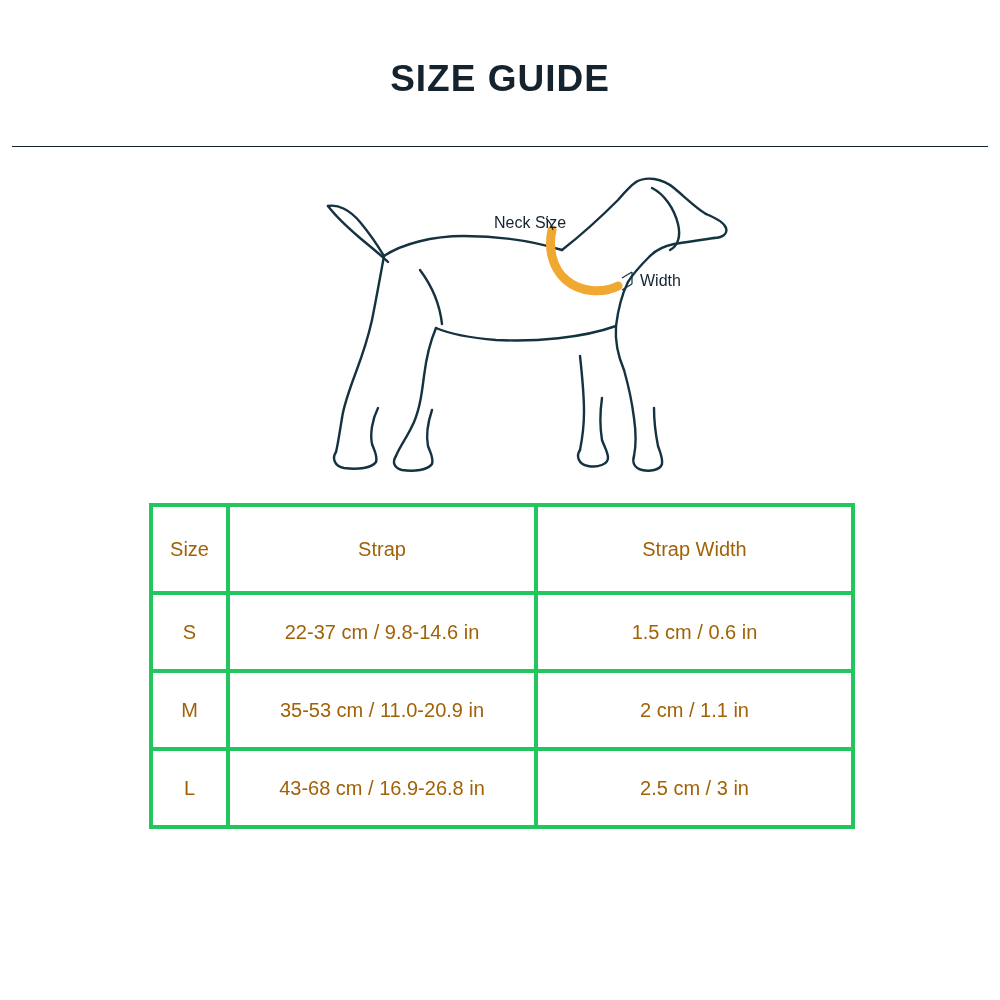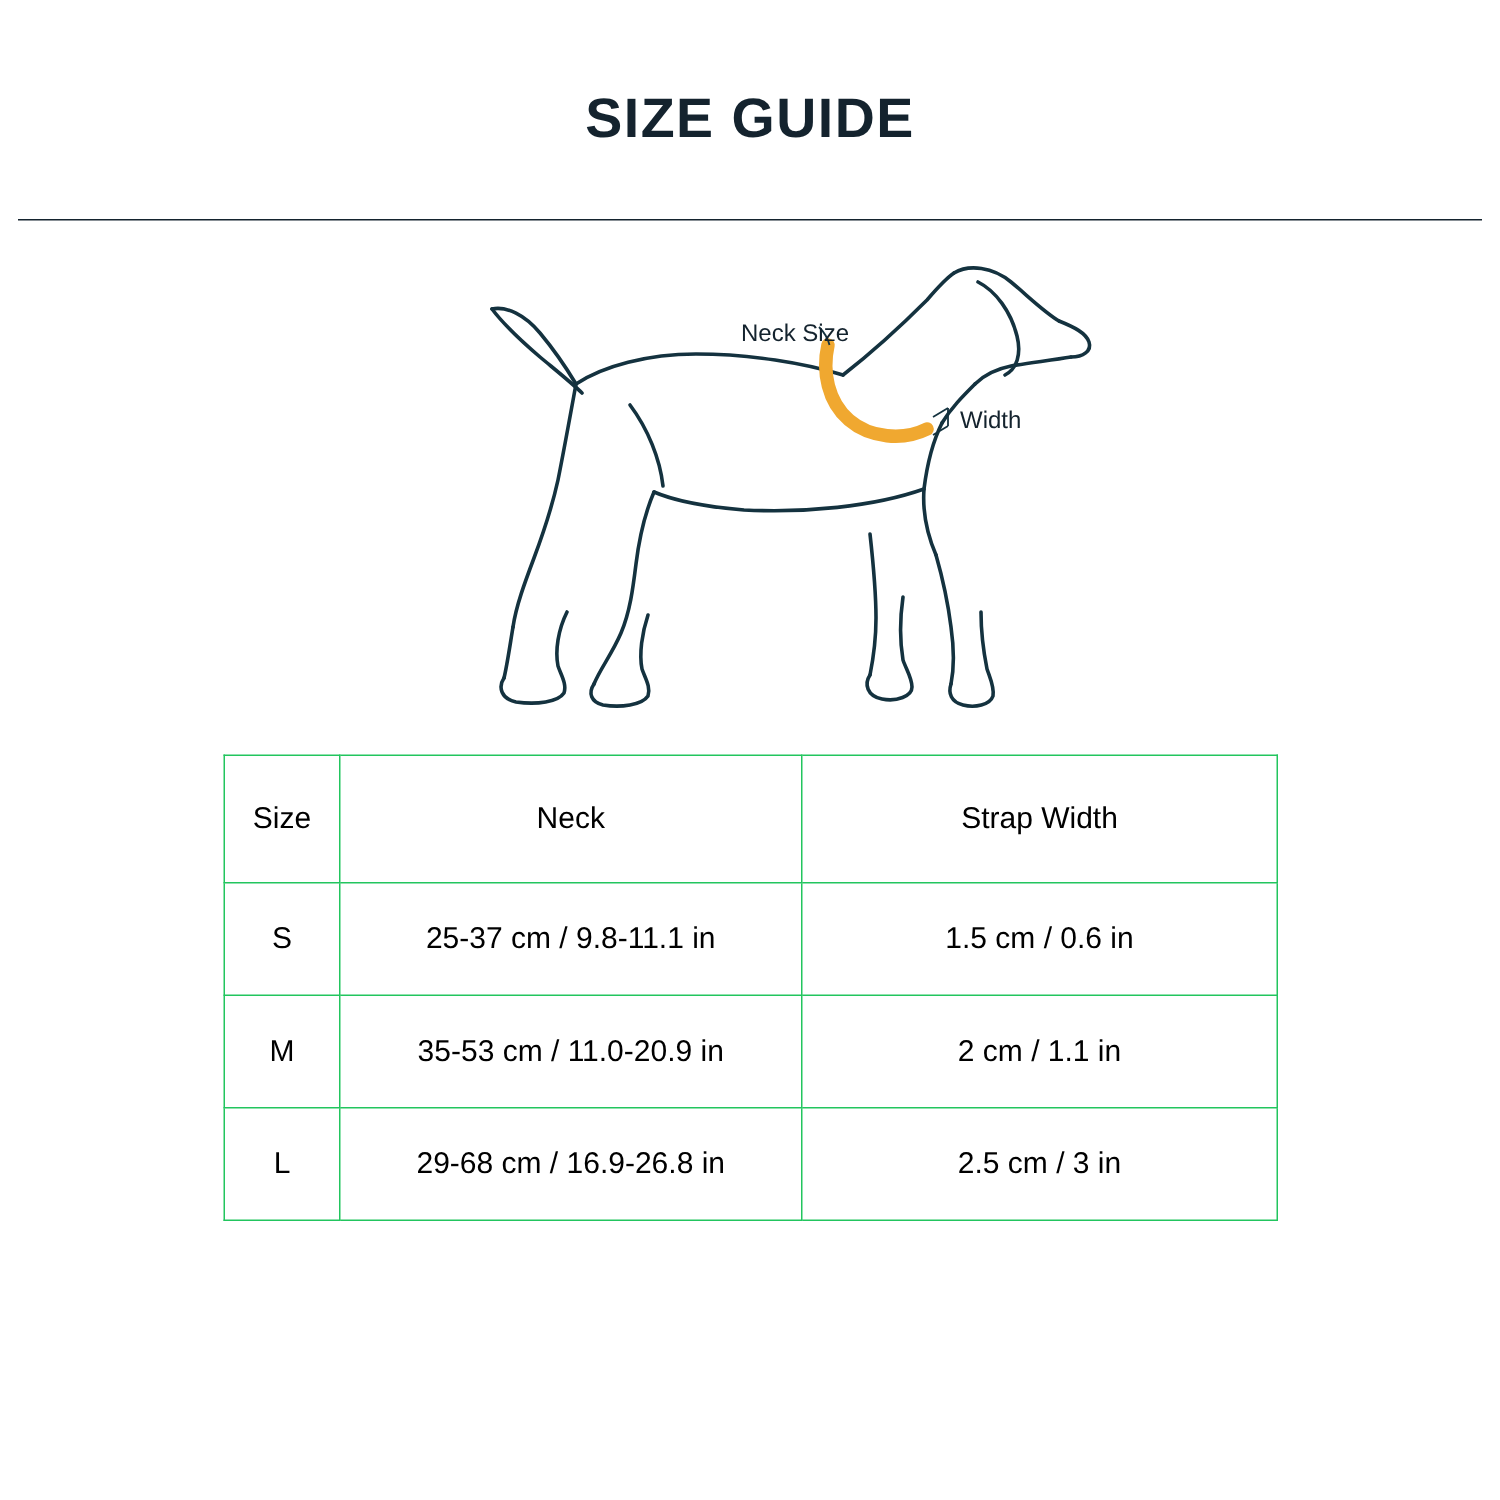--- a/index.html
+++ b/index.html
@@ -67,23 +67,23 @@
   table.size-table {
     position: absolute;
     top: 503px;
     left: 149px;
     width: 702px;
     border-collapse: collapse;
     table-layout: fixed;
   }
   table.size-table th,
   table.size-table td {
-    border: 1px solid #22c55e;
+    border: 4px solid #22c55e;
     text-align: center;
-    color: #000000;
+    color: #a16207;
     font-weight: 400;
   }
   table.size-table th {
     font-size: 20px;
     height: 82px;
   }
   table.size-table td {
     font-size: 20px;
     height: 72px;
   }
@@ -159,36 +159,36 @@
 
   <table class="size-table">
     <colgroup>
       <col class="c-size">
       <col class="c-neck">
       <col class="c-strap">
     </colgroup>
     <thead>
       <tr>
         <th>Size</th>
-        <th>Neck</th>
+        <th>Strap</th>
         <th>Strap Width</th>
       </tr>
     </thead>
     <tbody>
       <tr>
         <td class="cell-size">S</td>
-        <td>25-37 cm / 9.8-11.1 in</td>
+        <td>22-37 cm / 9.8-14.6 in</td>
         <td>1.5 cm / 0.6 in</td>
       </tr>
       <tr>
         <td class="cell-size">M</td>
         <td>35-53 cm / 11.0-20.9 in</td>
         <td>2 cm / 1.1 in</td>
       </tr>
       <tr>
         <td class="cell-size">L</td>
-        <td>29-68 cm / 16.9-26.8 in</td>
+        <td>43-68 cm / 16.9-26.8 in</td>
         <td>2.5 cm / 3 in</td>
       </tr>
     </tbody>
   </table>
 
 </div>
 
 </body></html>

